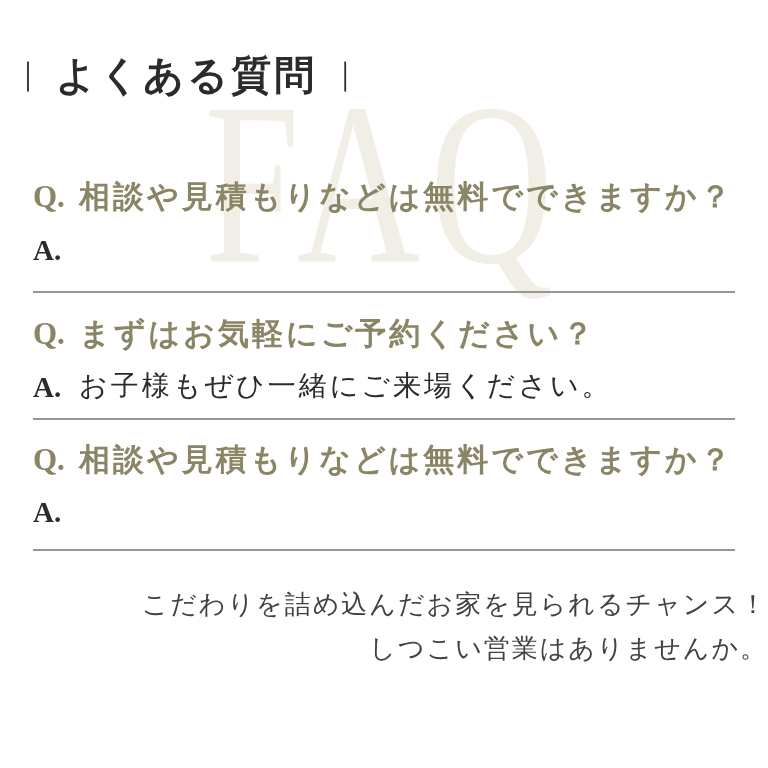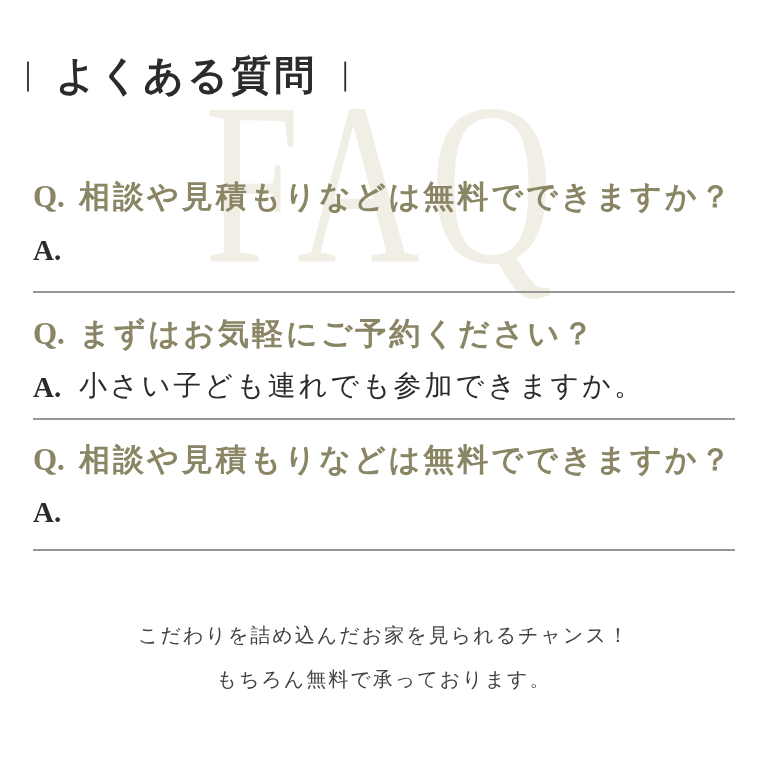--- a/index.html
+++ b/index.html
@@ -99,24 +99,24 @@
     border: none;
     border-top: 2px solid var(--divider, #969696);
     margin: 0;
     height: 0;
   }
   .divider.d1 { margin-top: 21px; }
   .divider.d2 { margin-top: 11px; }
   .divider.d3 { margin-top: 17px; }
   
   .footer {
-    margin-top: 62px;
-    text-align: center;
+    margin-top: 32px;
+    text-align: right;
     color: var(--footer_ink, #424242);
-    font-size: 20px;
+    font-size: 26px;
     line-height: 44px;
     letter-spacing: 2px;
     white-space: nowrap;
   }
 </style>
 </head>
 <body>
 
 <div class="page">
 
@@ -143,21 +143,21 @@
       <hr class="divider d1">
 
       <div class="faq-item item-2">
         <div class="q-row">
           <span class="label">Q.</span>
           <span class="text">まずはお気軽にご予約ください？</span>
         </div>
         <div class="a-row">
           <span class="label">A.</span>
           <span class="lines">
-            <div>小さい子ども連れでも参加できますか。</div>
+            <div>お子様もぜひ一緒にご来場ください。</div>
           </span>
         </div>
       </div>
 
       <hr class="divider d2">
 
       <div class="faq-item item-3">
         <div class="q-row">
           <span class="label">Q.</span>
           <span class="text">相談や見積もりなどは無料でできますか？</span>
@@ -166,17 +166,17 @@
           <span class="label">A.</span>
         </div>
       </div>
 
       <hr class="divider d3">
 
     </div>
 
     <div class="footer">
       <div>こだわりを詰め込んだお家を見られるチャンス！</div>
-      <div>もちろん無料で承っております。</div>
+      <div>しつこい営業はありませんか。</div>
     </div>
 
   </div>
 </div>
 
 </body></html>

